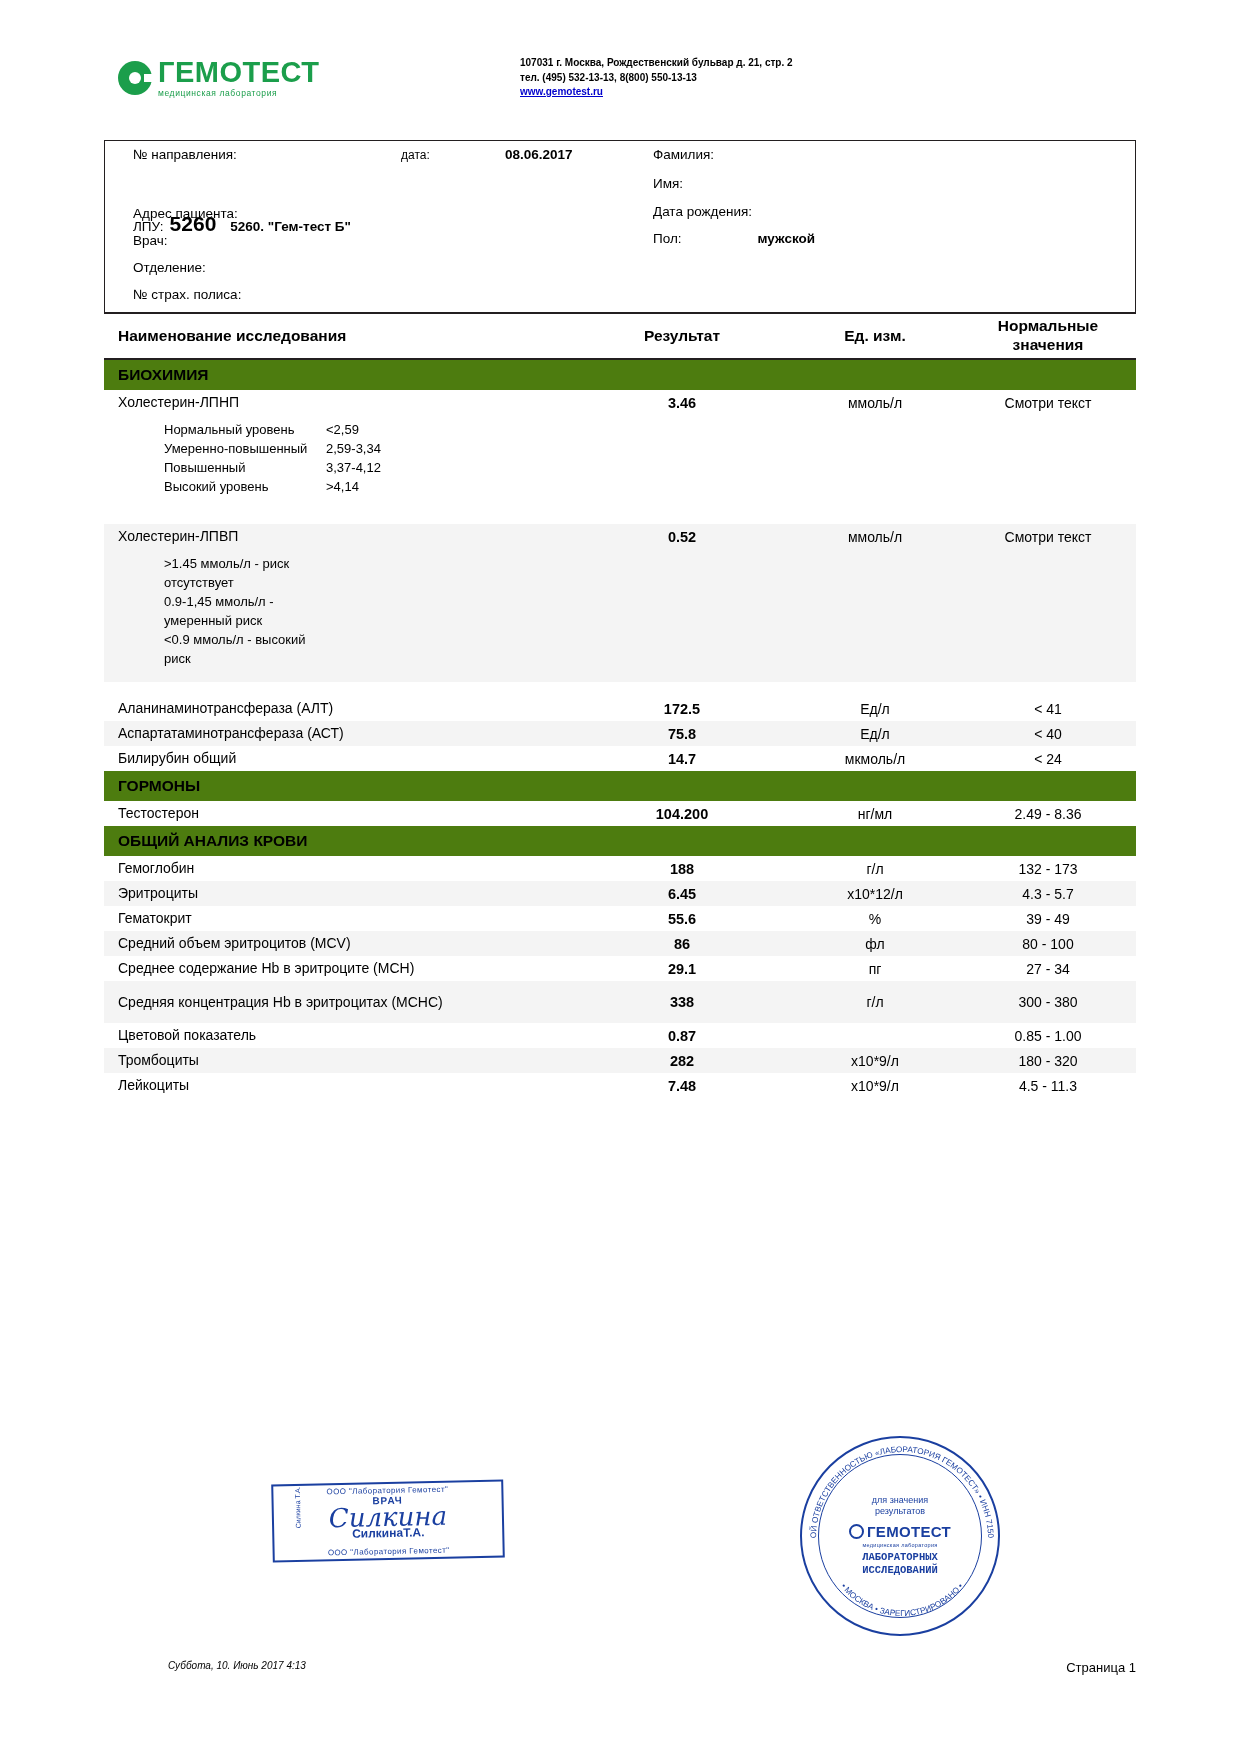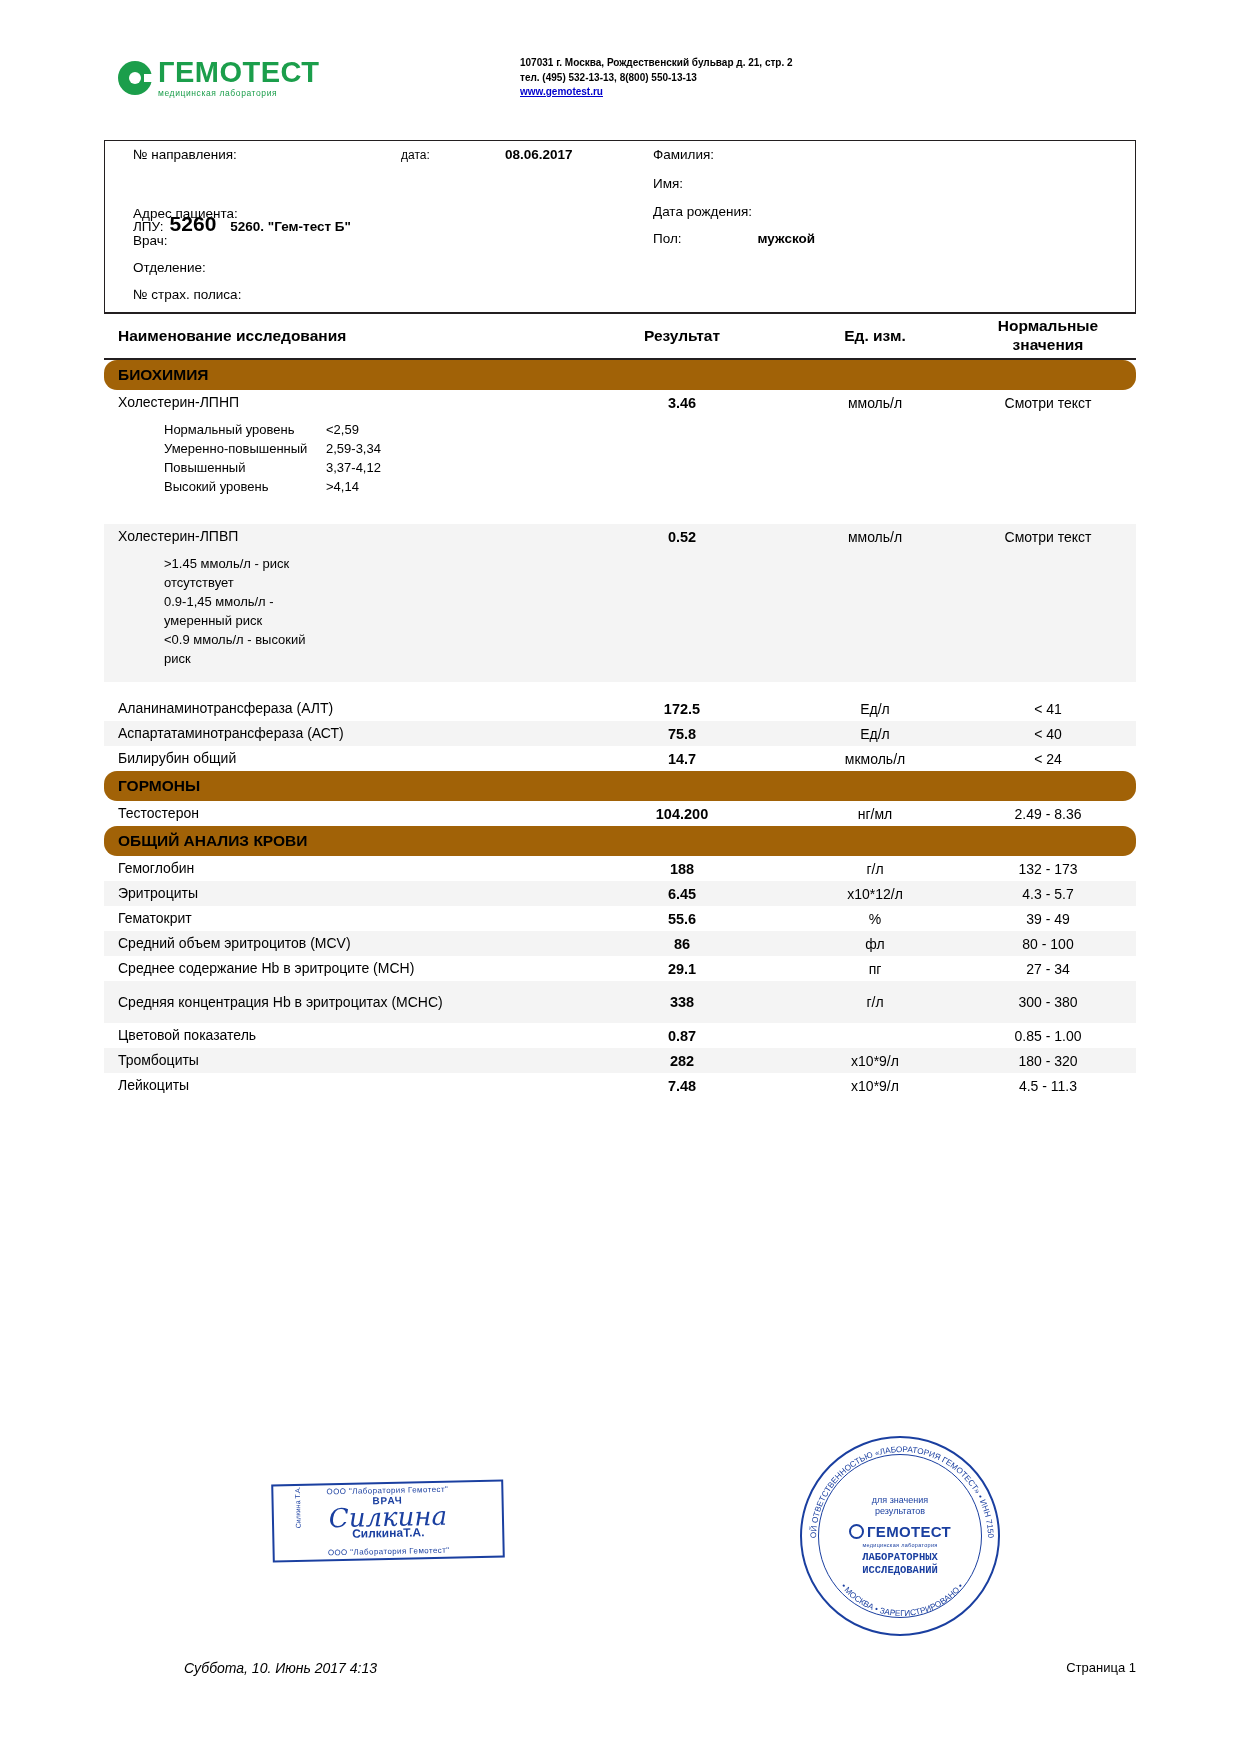--- a/index.html
+++ b/index.html
@@ -123,25 +123,24 @@
   .c1 { width: 470px; padding-left: 14px; }
   .c2 { width: 216px; text-align: center; }
   .c3 { width: 170px; text-align: center; }
   .c4 { width: 176px; text-align: center; }
   .thead .c4 { line-height: 1.2; }
 
   .section-row {
     height: 30px;
     display: flex;
     align-items: center;
-    background: #a16207;
+    background: #4d7c0f;
     font-weight: bold;
     font-size: 15.5px;
     padding-left: 14px;
-    border-radius: 13px;
   }
   .res-row {
     min-height: 25px;
     display: flex;
     align-items: center;
     font-size: 14px;
   }
   .res-row.alt { background: #f4f4f4; }
   .res-row .c2 { font-weight: bold; font-size: 14.5px; }
   .res-row .c1 { line-height: 1.25; }
@@ -222,23 +221,22 @@
   .stamp-round .l3 { font-size: 10.5px; font-weight: bold; line-height: 1.25; font-family: Liberation Mono, monospace; }
   .stamp-ring-text {
     position: absolute; left: 0; top: 0; width: 200px; height: 200px;
   }
   .stamp-ring-text text { font-size: 8.2px; fill: #1a3fa0; font-family: "Liberation Sans", sans-serif; }
 
   
   .footer-left {
     position: absolute;
     left: 168px; top: 1660px;
-    font-size: 14px;
+    font-size: 10px;
     font-style: italic;
-    margin-left: 16px;
   }
   .footer-right {
     position: absolute;
     right: 104px; top: 1660px;
     font-size: 13px;
   }
 </style>
 </head>
 <body>
 

